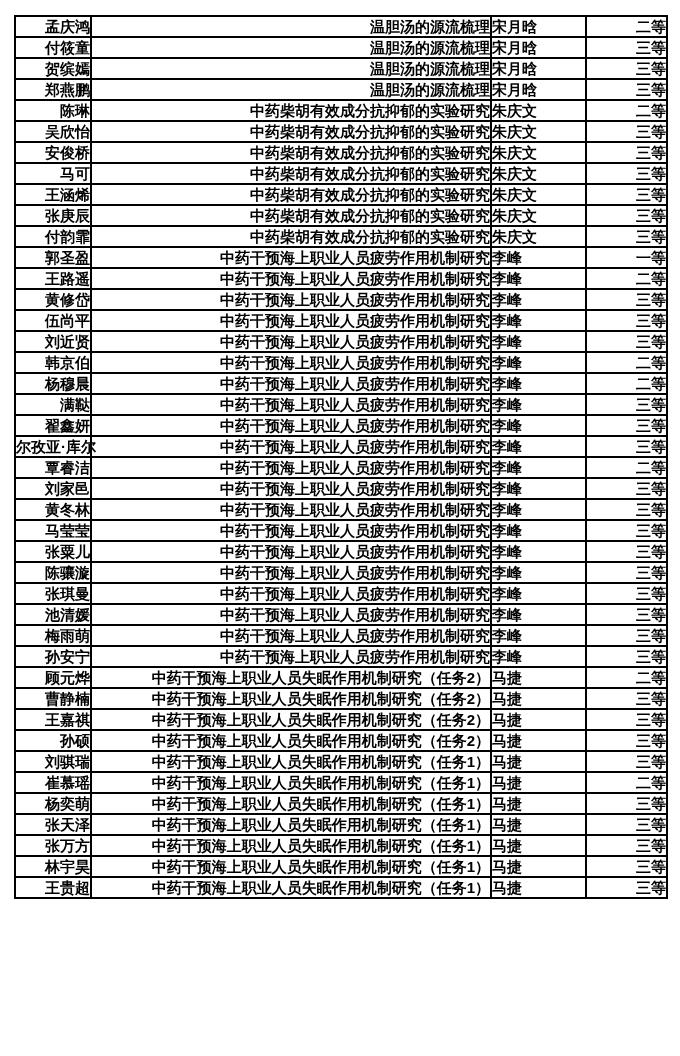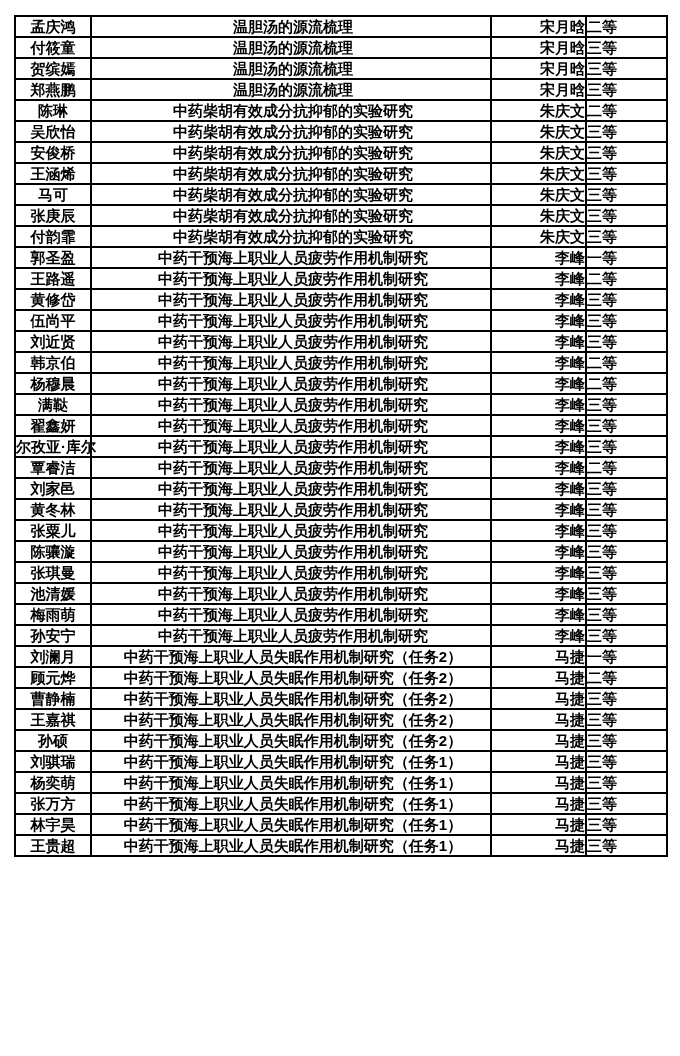--- a/index.html
+++ b/index.html
@@ -27,24 +27,24 @@
     border: 2px solid #000000;
     height: 19px;
     padding: 0;
     font-size: 15px;
     line-height: 19px;
     font-weight: 700;
     color: #000000;
     white-space: nowrap;
     vertical-align: middle;
   }
-  td.cell-name    { text-align: center; }
-  td.cell-project { text-align: center; padding-left: 4px; }
-  td.cell-advisor { text-align: right; }
-  td.cell-grade   { text-align: left; }
+  td.cell-name    { text-align: right; }
+  td.cell-project { text-align: right; padding-left: 4px; }
+  td.cell-advisor { text-align: left; }
+  td.cell-grade   { text-align: right; }
 </style>
 </head>
 <body>
 
 <table class="awards-table">
   <colgroup>
     <col style="width:76px">
     <col style="width:400px">
     <col style="width:95px">
     <col style="width:81px">
@@ -86,32 +86,32 @@
     <td class="cell-advisor">朱庆文</td>
     <td class="cell-grade">三等</td>
   </tr>
       <tr>
     <td class="cell-name">安俊桥</td>
     <td class="cell-project">中药柴胡有效成分抗抑郁的实验研究</td>
     <td class="cell-advisor">朱庆文</td>
     <td class="cell-grade">三等</td>
   </tr>
       <tr>
+    <td class="cell-name">马可</td>
+    <td class="cell-project">中药柴胡有效成分抗抑郁的实验研究</td>
+    <td class="cell-advisor">朱庆文</td>
+    <td class="cell-grade">三等</td>
+  </tr>
+      <tr>
     <td class="cell-name">王涵烯</td>
     <td class="cell-project">中药柴胡有效成分抗抑郁的实验研究</td>
     <td class="cell-advisor">朱庆文</td>
     <td class="cell-grade">三等</td>
   </tr>
       <tr>
-    <td class="cell-name">马可</td>
-    <td class="cell-project">中药柴胡有效成分抗抑郁的实验研究</td>
-    <td class="cell-advisor">朱庆文</td>
-    <td class="cell-grade">三等</td>
-  </tr>
-      <tr>
     <td class="cell-name">张庚辰</td>
     <td class="cell-project">中药柴胡有效成分抗抑郁的实验研究</td>
     <td class="cell-advisor">朱庆文</td>
     <td class="cell-grade">三等</td>
   </tr>
       <tr>
     <td class="cell-name">付韵霏</td>
     <td class="cell-project">中药柴胡有效成分抗抑郁的实验研究</td>
     <td class="cell-advisor">朱庆文</td>
     <td class="cell-grade">三等</td>
@@ -188,20 +188,26 @@
     <td class="cell-advisor">李峰</td>
     <td class="cell-grade">三等</td>
   </tr>
       <tr>
     <td class="cell-name">黄冬林</td>
     <td class="cell-project">中药干预海上职业人员疲劳作用机制研究</td>
     <td class="cell-advisor">李峰</td>
     <td class="cell-grade">三等</td>
   </tr>
       <tr>
+    <td class="cell-name">马莹莹</td>
+    <td class="cell-project">中药干预海上职业人员疲劳作用机制研究</td>
+    <td class="cell-advisor">李峰</td>
+    <td class="cell-grade">三等</td>
+  </tr>
+      <tr>
     <td class="cell-name">张粟儿</td>
     <td class="cell-project">中药干预海上职业人员疲劳作用机制研究</td>
     <td class="cell-advisor">李峰</td>
     <td class="cell-grade">三等</td>
   </tr>
       <tr>
     <td class="cell-name">陈骧漩</td>
     <td class="cell-project">中药干预海上职业人员疲劳作用机制研究</td>
     <td class="cell-advisor">李峰</td>
     <td class="cell-grade">三等</td>
@@ -222,26 +228,20 @@
     <td class="cell-name">梅雨萌</td>
     <td class="cell-project">中药干预海上职业人员疲劳作用机制研究</td>
     <td class="cell-advisor">李峰</td>
     <td class="cell-grade">三等</td>
   </tr>
       <tr>
     <td class="cell-name">孙安宁</td>
     <td class="cell-project">中药干预海上职业人员疲劳作用机制研究</td>
     <td class="cell-advisor">李峰</td>
     <td class="cell-grade">三等</td>
-  </tr>
-      <tr>
-    <td class="cell-name">刘澜月</td>
-    <td class="cell-project">中药干预海上职业人员失眠作用机制研究（任务2）</td>
-    <td class="cell-advisor">马捷</td>
-    <td class="cell-grade">一等</td>
   </tr>
       <tr>
     <td class="cell-name">顾元烨</td>
     <td class="cell-project">中药干预海上职业人员失眠作用机制研究（任务2）</td>
     <td class="cell-advisor">马捷</td>
     <td class="cell-grade">二等</td>
   </tr>
       <tr>
     <td class="cell-name">曹静楠</td>
     <td class="cell-project">中药干预海上职业人员失眠作用机制研究（任务2）</td>
@@ -260,21 +260,33 @@
     <td class="cell-advisor">马捷</td>
     <td class="cell-grade">三等</td>
   </tr>
       <tr>
     <td class="cell-name">刘骐瑞</td>
     <td class="cell-project">中药干预海上职业人员失眠作用机制研究（任务1）</td>
     <td class="cell-advisor">马捷</td>
     <td class="cell-grade">三等</td>
   </tr>
       <tr>
+    <td class="cell-name">崔慕瑶</td>
+    <td class="cell-project">中药干预海上职业人员失眠作用机制研究（任务1）</td>
+    <td class="cell-advisor">马捷</td>
+    <td class="cell-grade">二等</td>
+  </tr>
+      <tr>
     <td class="cell-name">杨奕萌</td>
+    <td class="cell-project">中药干预海上职业人员失眠作用机制研究（任务1）</td>
+    <td class="cell-advisor">马捷</td>
+    <td class="cell-grade">三等</td>
+  </tr>
+      <tr>
+    <td class="cell-name">张天泽</td>
     <td class="cell-project">中药干预海上职业人员失眠作用机制研究（任务1）</td>
     <td class="cell-advisor">马捷</td>
     <td class="cell-grade">三等</td>
   </tr>
       <tr>
     <td class="cell-name">张万方</td>
     <td class="cell-project">中药干预海上职业人员失眠作用机制研究（任务1）</td>
     <td class="cell-advisor">马捷</td>
     <td class="cell-grade">三等</td>
   </tr>

